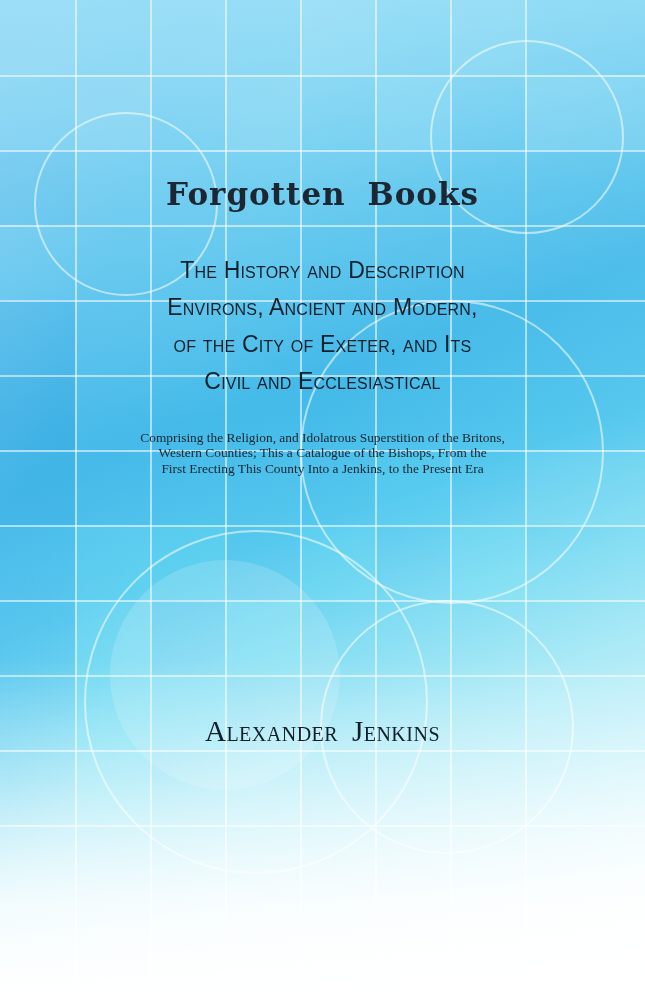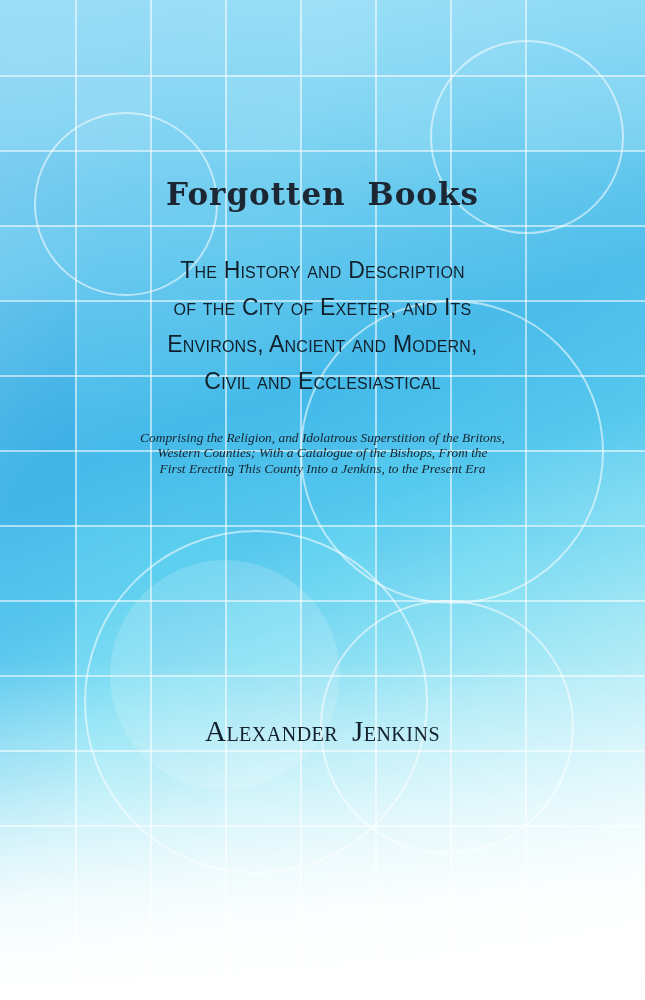--- a/index.html
+++ b/index.html
@@ -137,21 +137,21 @@
   .subtitle {
     position: absolute;
     top: 430px;
     left: 72px;
     width: 501px;
     color: #16242f;
     font-family: "Liberation Serif", serif;
     font-size: 13.4px;
     line-height: 15.4px;
   }
-  .subtitle .ln { display: block; font-style: italic; }
+  .subtitle .ln { display: block; }
 
   .byword {
     position: absolute;
     top: 676px;
     left: 0;
     width: 645px;
     color: #12202c;
     font-family: "Liberation Serif", serif;
     font-size: 25px;
     font-variant: small-caps;
@@ -234,27 +234,27 @@
   <div class="circ" style="left:430px;top:40px;width:190px;height:190px;"></div>
 
   <div class="bg-fade-bottom"></div>
 
   <div class="content">
 
     <div class="brand">Forgotten Books</div>
 
     <div class="title">
       <span class="ln sc">The History and Description</span>
+      <span class="ln sc">Environs, Ancient and Modern,</span>
       <span class="ln sc">of the City of Exeter, and Its</span>
-      <span class="ln sc">Environs, Ancient and Modern,</span>
       <span class="ln sc">Civil and Ecclesiastical</span>
     </div>
 
     <div class="subtitle">
       <span class="ln">Comprising the Religion, and Idolatrous Superstition of the Britons,</span>
-      <span class="ln">Western Counties; With a Catalogue of the Bishops, From the</span>
+      <span class="ln">Western Counties; This a Catalogue of the Bishops, From the</span>
       <span class="ln">First Erecting This County Into a Jenkins, to the Present Era</span>
     </div>
 
     <div class="author">Alexander Jenkins</div>
 
   </div>
 </div>
 
 </body></html>

